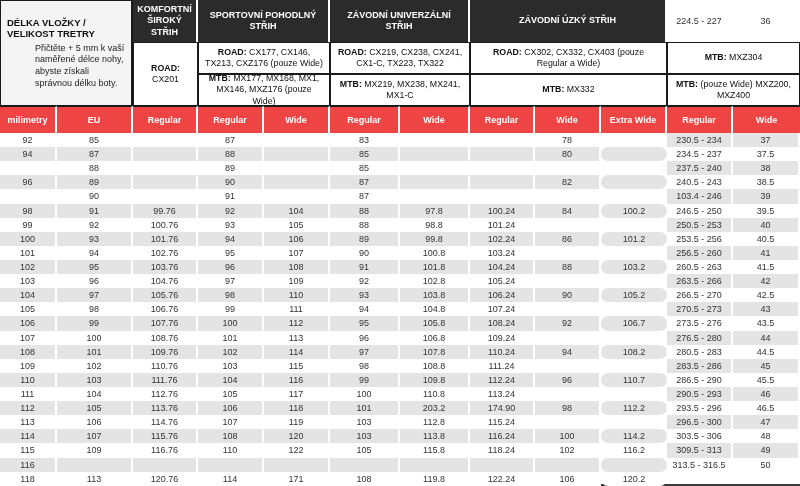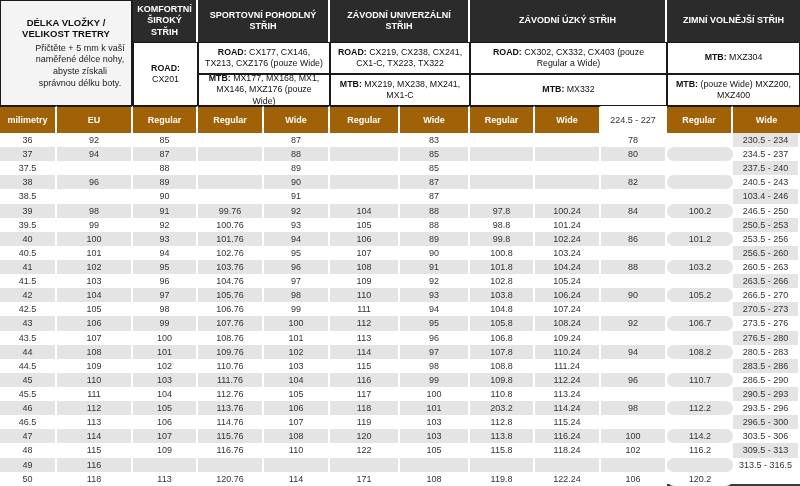--- a/index.html
+++ b/index.html
@@ -19,35 +19,35 @@
     background:#2b2b2b; color:#fff; font-weight:bold; font-size:9px;
     display:flex; align-items:center; justify-content:center; text-align:center;
     line-height:1.25; padding:2px 4px; border-right:2px solid #fff; grid-row:1;
   }
   .cat.last { border-right:none; }
   
   .left-panel {
     grid-column:1/3; grid-row:1/4; background:#f4f4f4;
     border:1px solid #1a1a1a; border-right:2px solid #1a1a1a;
     display:flex; flex-direction:column; align-items:center; justify-content:center;
-    text-align:center; padding:20px 6px;
+    text-align:left; padding:20px 6px;
   }
   .left-panel .t { font-weight:bold; font-size:9.5px; color:#111; margin-bottom:4px; }
   .left-panel .d { font-size:9px; color:#222; line-height:1.3;margin-left:28px; }
   
   .model {
     background:#fff; border:1px solid #1a1a1a; font-size:8.8px; color:#111;
     display:flex; align-items:center; justify-content:center; text-align:center;
     line-height:1.3; padding:2px 6px;
   }
   .model .pfx { font-weight:bold; white-space:pre; }
   .model span { white-space:pre-wrap; }
   
   .sub {
-    grid-row:4; background:#a16207; color:#fff; font-weight:bold; font-size:9px;
+    grid-row:4; background:#ef4444; color:#fff; font-weight:bold; font-size:9px;
     display:flex; align-items:center; justify-content:center;
     border-right:2px solid #fff; border-top:1px solid #1a1a1a;
   }
   .sub.last { border-right:none; }
   
   .dcell {
     font-size:9px; color:#333; display:flex; align-items:center; justify-content:center;
     background:#fff; border-right:2px solid #fff; overflow:hidden; white-space:nowrap;
   }
   .dcell.stripe { background:#e4e4e4; }
@@ -61,21 +61,20 @@
 
     <div class="left-panel">
       <div class="t">DÉLKA VLOŽKY / VELIKOST TRETRY</div>
       <div class="d">Přičtěte + 5 mm k vaší naměřené délce nohy, abyste získali správnou délku boty.</div>
     </div>
 
     <div class="cat" style="grid-column:3/4">KOMFORTNÍ ŠIROKÝ STŘIH</div>
     <div class="cat" style="grid-column:4/6">SPORTOVNÍ POHODLNÝ STŘIH</div>
     <div class="cat" style="grid-column:6/8">ZÁVODNÍ UNIVERZÁLNÍ STŘIH</div>
     <div class="cat" style="grid-column:8/11">ZÁVODNÍ ÚZKÝ STŘIH</div>
-    <div class="cat last" style="grid-column:11/13">ZIMNÍ VOLNĚJŠÍ STŘIH</div>
 
     <div class="model" style="grid-column:3/4;grid-row:2/4">
       <div><span class="pfx">ROAD:</span><span> CX201</span></div>
     </div>
     <div class="model" style="grid-column:4/6;grid-row:2">
       <div><span class="pfx">ROAD:</span><span> CX177, CX146, TX213, CXZ176 (pouze Wide)</span></div>
     </div>
     <div class="model" style="grid-column:4/6;grid-row:3">
       <div><span class="pfx">MTB:</span><span> MX177, MX168, MX1, MX146, MXZ176 (pouze Wide)</span></div>
     </div>
@@ -100,20 +99,21 @@
 
     <div class="sub" style="grid-column:1">milimetry</div>
     <div class="sub" style="grid-column:2">EU</div>
     <div class="sub" style="grid-column:3">Regular</div>
     <div class="sub" style="grid-column:4">Regular</div>
     <div class="sub" style="grid-column:5">Wide</div>
     <div class="sub" style="grid-column:6">Regular</div>
     <div class="sub" style="grid-column:7">Wide</div>
     <div class="sub" style="grid-column:8">Regular</div>
     <div class="sub" style="grid-column:9">Wide</div>
+    <div class="sub" style="grid-column:10">Extra Wide</div>
     <div class="sub" style="grid-column:11">Regular</div>
     <div class="sub last" style="grid-column:12">Wide</div>
 
   <div class="dcell c0">224.5 - 227</div>
       <div class="dcell c1">36</div>
       <div class="dcell c2">92</div>
       <div class="dcell c3">85</div>
       <div class="dcell c4"></div>
       <div class="dcell c5">87</div>
       <div class="dcell c6"></div>
@@ -340,21 +340,21 @@
       <div class="dcell c11"></div>
       <div class="dcell c0 stripe">290.5 - 293</div>
       <div class="dcell c1 stripe">46</div>
       <div class="dcell c2 stripe">112</div>
       <div class="dcell c3 stripe">105</div>
       <div class="dcell c4 stripe">113.76</div>
       <div class="dcell c5 stripe">106</div>
       <div class="dcell c6 stripe">118</div>
       <div class="dcell c7 stripe">101</div>
       <div class="dcell c8 stripe">203.2</div>
-      <div class="dcell c9 stripe">114.24</div>
+      <div class="dcell c9 stripe">174.90</div>
       <div class="dcell c10 stripe">98</div>
       <div class="dcell c11 stripe">112.2</div>
       <div class="dcell c0">293.5 - 296</div>
       <div class="dcell c1">46.5</div>
       <div class="dcell c2">113</div>
       <div class="dcell c3">106</div>
       <div class="dcell c4">114.76</div>
       <div class="dcell c5">107</div>
       <div class="dcell c6">119</div>
       <div class="dcell c7">103</div>

